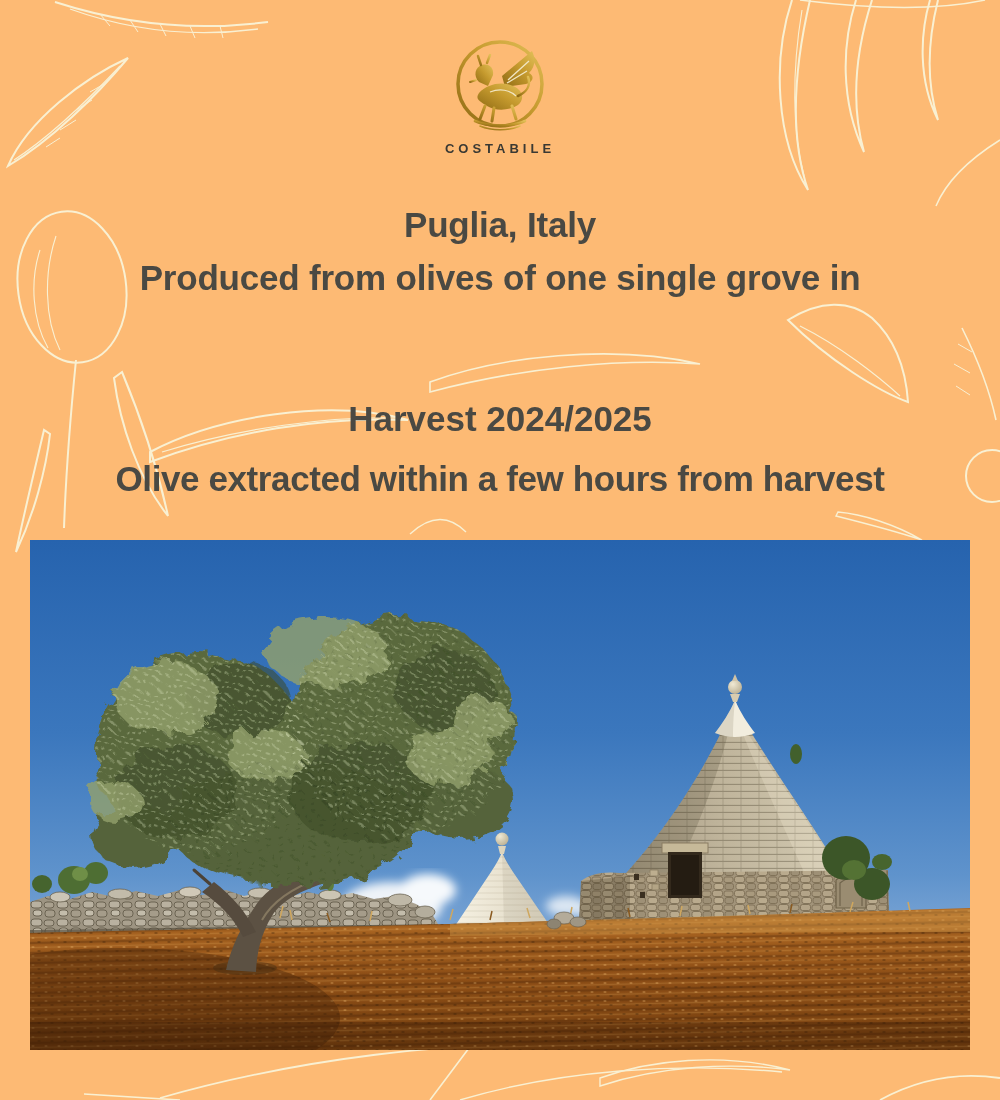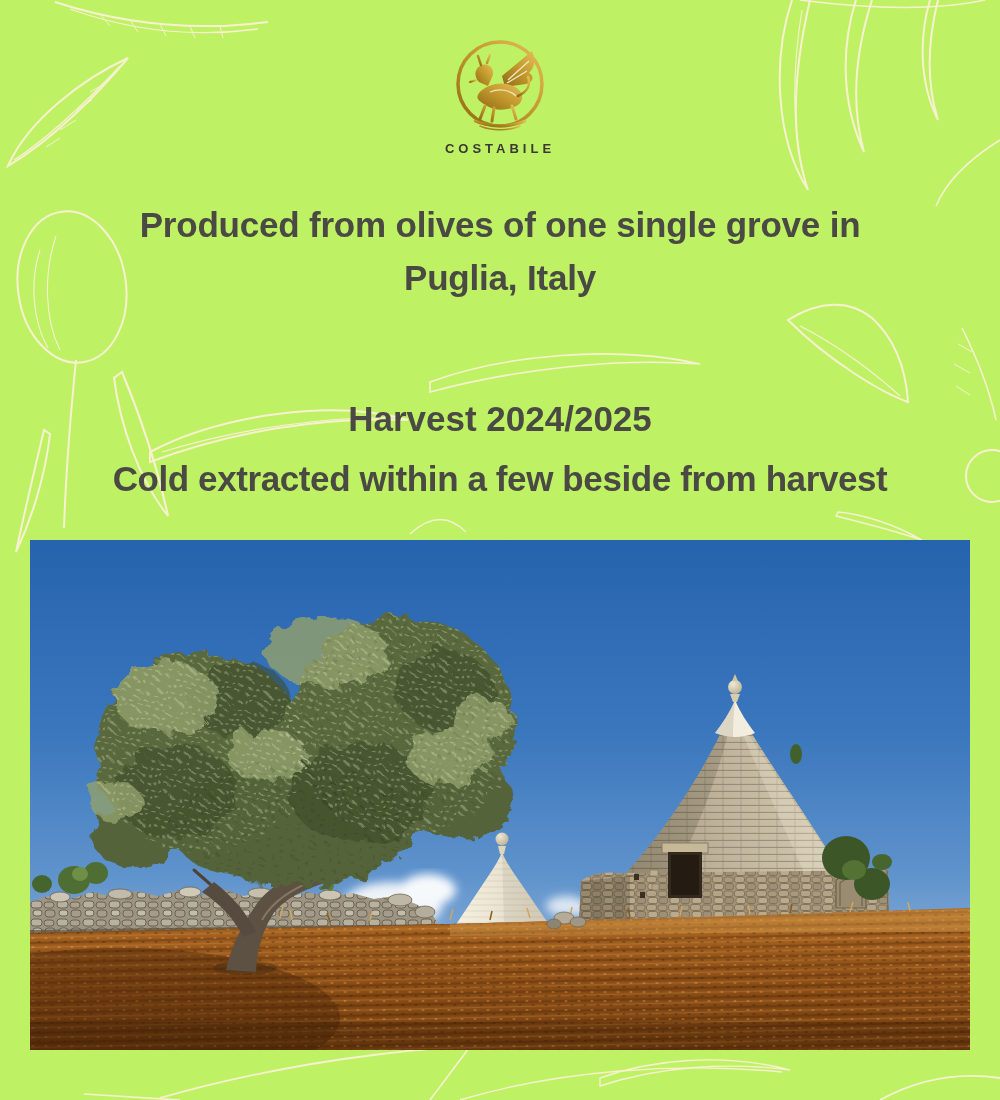--- a/index.html
+++ b/index.html
@@ -1,18 +1,18 @@
 <!DOCTYPE html>
 <html><head>
 <meta charset="utf-8">
 <style>
   html,body{margin:0;padding:0;}
   body{width:1000px;height:1100px;overflow:hidden;background:#f1e5c1;
        font-family:"Liberation Sans", sans-serif;}
-  .page{position:relative;width:1000px;height:1100px;background:#bef264;}
+  .page{position:relative;width:1000px;height:1100px;background:#fdba74;}
   .bg-art{position:absolute;left:0;top:0;z-index:0;}
   .content{position:absolute;left:0;top:0;width:1000px;z-index:1;}
   .logo-wrap{position:absolute;left:0;top:36px;width:1000px;text-align:center;}
   .logo-wrap svg{display:inline-block;}
   .brand-name{position:absolute;left:0;top:141px;width:1000px;text-align:center;
       font-size:13px;font-weight:700;letter-spacing:4px;color:#3a3933;}
   .headline{position:absolute;left:0;top:198px;width:1000px;text-align:center;
       font-size:35px;line-height:53px;font-weight:700;color:#4a4943;letter-spacing:-0.2px;}
   .harvest{position:absolute;left:0;top:354px;width:1000px;text-align:center;
       font-size:35px;font-weight:700;color:#4a4943;margin-top:45px;}
@@ -99,27 +99,27 @@
         <path d="M68,60 C77,56 81,49 78,41" stroke="url(#gold)" stroke-width="2.5" fill="none" stroke-linecap="round"></path>
 
         <path d="M25,85 C37,91 63,91 75,85" stroke="url(#gold)" stroke-width="2.6" fill="none" stroke-linecap="round"></path>
         <path d="M30,90 C42,95 58,95 70,90" stroke="url(#gold)" stroke-width="1.6" fill="none" stroke-linecap="round"></path>
       </svg>
     </div>
 
     <div class="brand-name">COSTABILE</div>
 
     <div class="headline">
+      <div>Puglia, Italy</div>
       <div>Produced from olives of one single grove in</div>
-      <div>Puglia, Italy</div>
     </div>
 
     <div class="harvest">Harvest 2024/2025</div>
 
-    <div class="claim">Cold extracted within a few beside from harvest</div>
+    <div class="claim">Olive extracted within a few hours from harvest</div>
   </div>
 
   <figure class="photo">
     <svg width="940" height="510" viewBox="0 0 940 510">
       <defs>
         <linearGradient id="sky" x1="0" y1="0" x2="0" y2="1">
           <stop offset="0" stop-color="#2663ae"></stop>
           <stop offset="0.45" stop-color="#3b77bd"></stop>
           <stop offset="0.78" stop-color="#5f93cc"></stop>
           <stop offset="1" stop-color="#8db1da"></stop>

